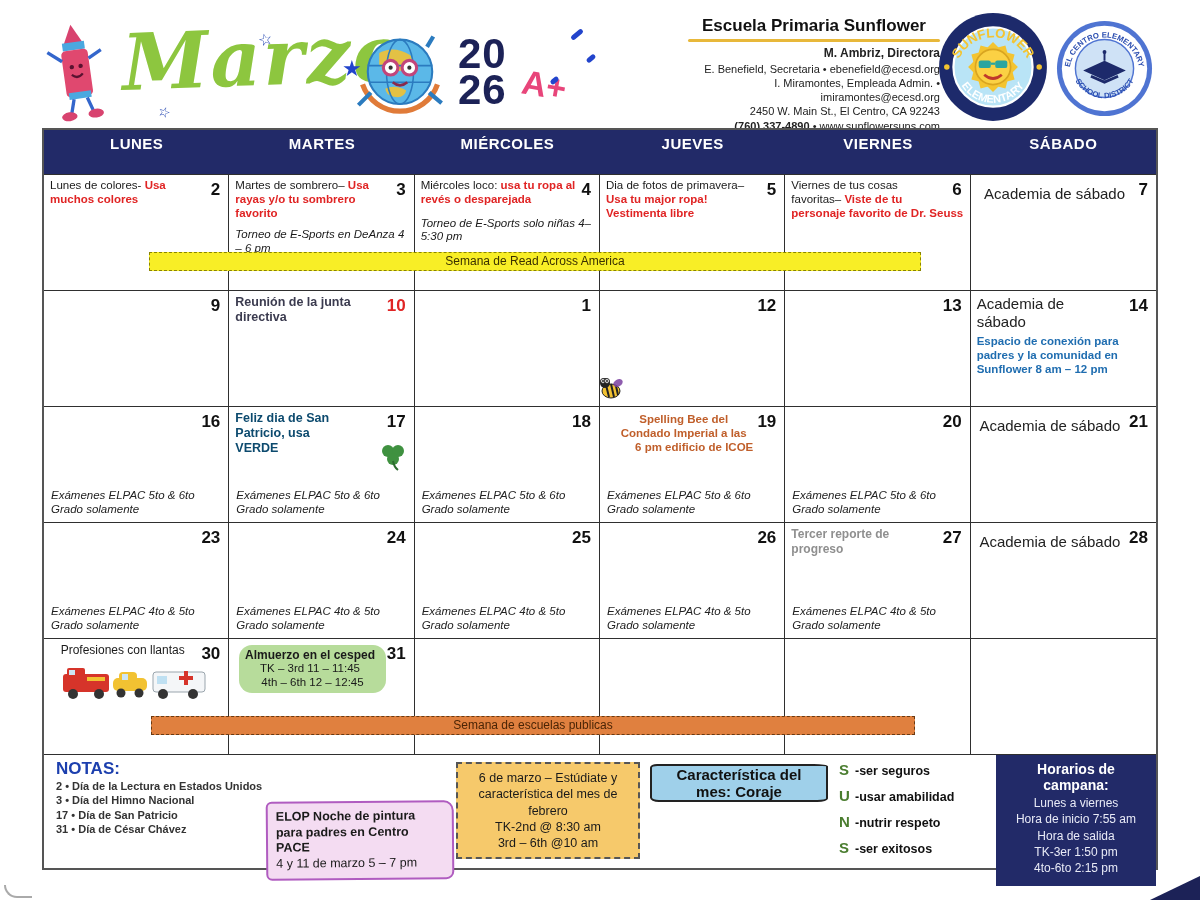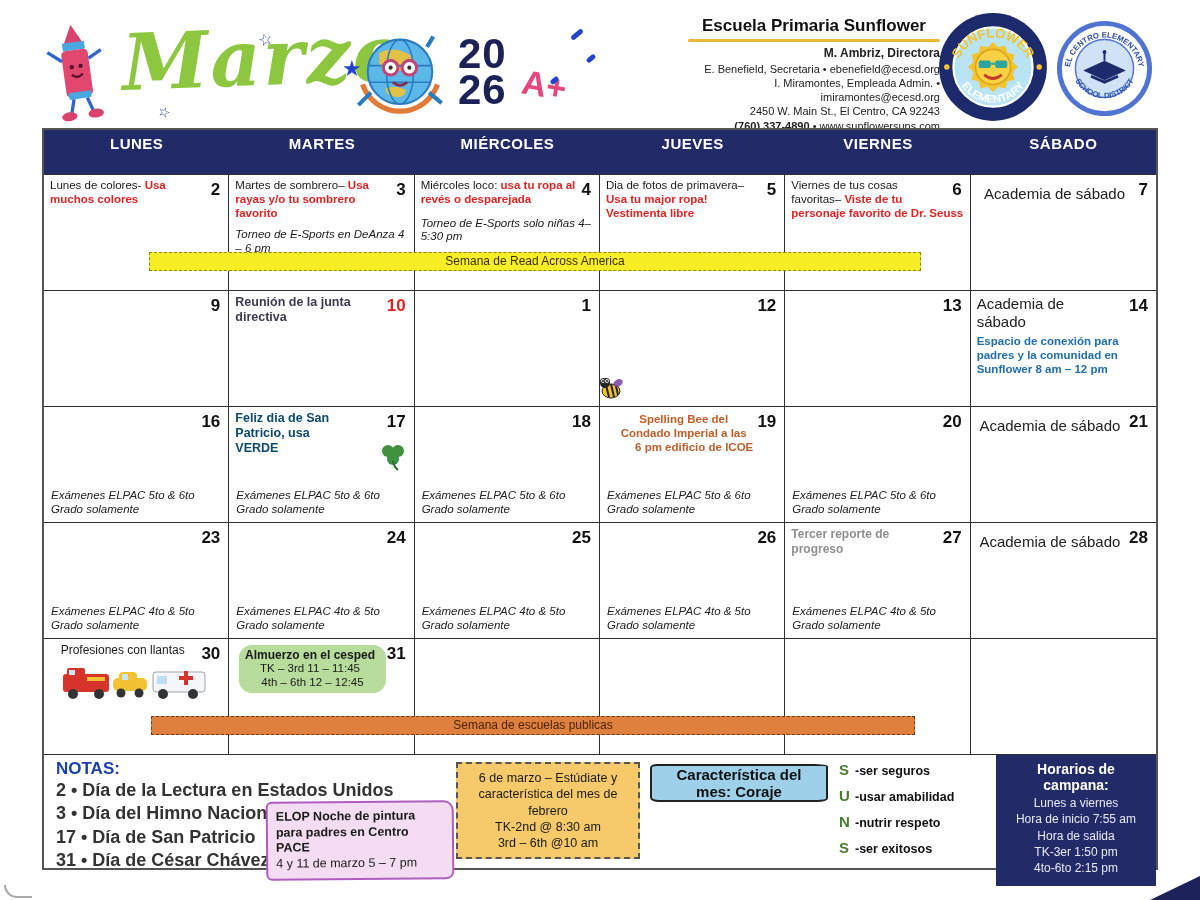--- a/index.html
+++ b/index.html
@@ -61,21 +61,21 @@
   .banner.yellow{left:105px;top:122px;width:770px;height:17px;line-height:17px;background:#f8ee26;border:1px dashed #8a8400;}
   .banner.orange{left:107px;top:586px;width:762px;height:17px;line-height:17px;background:#e0803f;border:1px dashed #6b3a12;color:#4a2405;}
   .bee{position:absolute;left:552px;top:244px;z-index:5;}
   .clover{position:absolute;right:8px;top:36px;}
   .vehicles{display:block;margin:4px auto 0 auto;}
 
   
   .bottom{position:relative;height:131px;border-top:1.4px solid #2f2f2f;}
   .notas{position:absolute;left:12px;top:4px;}
   .notas-title{color:#1c3fae;font-weight:bold;font-size:17px;}
-  .notas-item{font-size:18px;font-weight:bold;color:#333;line-height:1.3;}
+  .notas-item{font-size:11px;font-weight:bold;color:#333;line-height:1.3;}
   .elop{position:absolute;left:222px;top:46px;width:168px;background:#f4dcf2;border:2.5px solid #b05cc0;
         border-radius:6px 10px 8px 6px;padding:6px 8px;transform:rotate(-.5deg);z-index:6;font-size:12.5px;line-height:1.25;}
   .elop .b{font-weight:bold;}
   .marzo6{position:absolute;left:412px;top:7px;width:172px;background:#f6c96b;border:2px dashed #555;
           padding:6px 4px;text-align:center;font-size:12.5px;line-height:1.3;}
   .trait{position:absolute;left:606px;top:9px;width:162px;background:#9fd0ea;border:2px solid #222;
          border-radius:4% 8% 6% 5%/10% 6% 9% 12%;padding:0 6px;text-align:center;
          font-weight:bold;font-size:15px;color:#111;}
   .suns{position:absolute;left:795px;top:6px;}
   .suns-row{margin-bottom:9px;font-size:12.5px;font-weight:bold;color:#111;}

